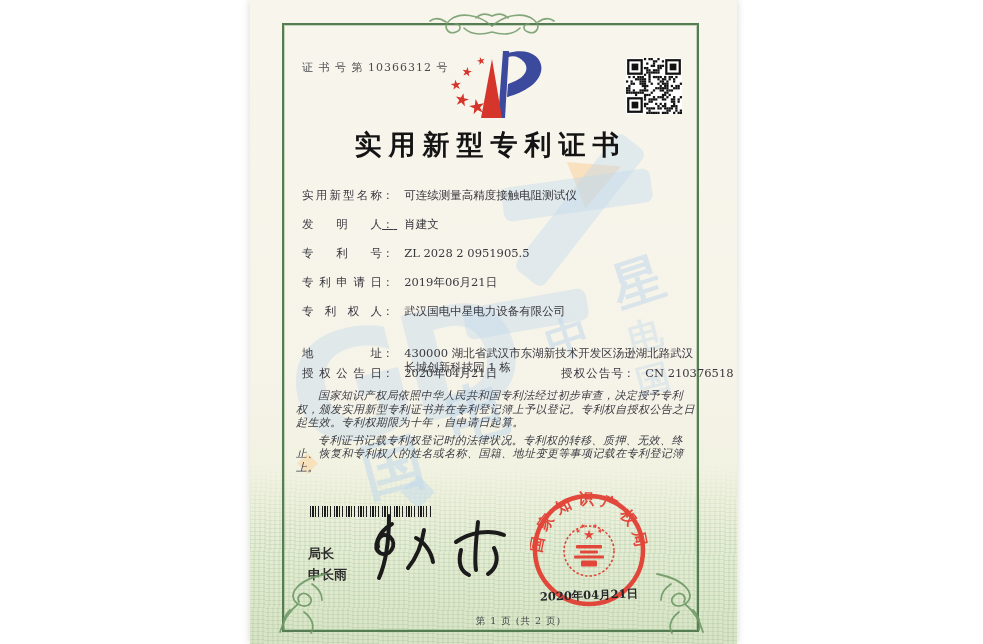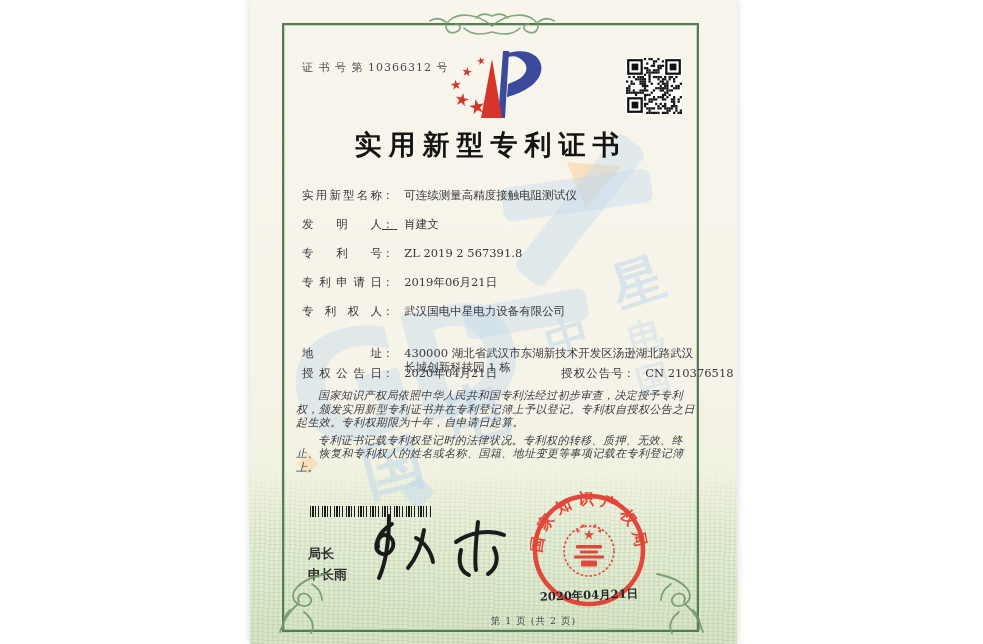--- a/index.html
+++ b/index.html
@@ -64,21 +64,21 @@
 
   .officer { position:absolute; left:58px; top:543px; font-size:13px; font-weight:bold;
              color:#2c2c2c; line-height:21px; }
 
   .signature { position:absolute; left:108px; top:508px; }
 
   .seal { position:absolute; left:280px; top:491px; width:118px; height:118px; }
   .seal-date { position:absolute; left:283px; top:588px; width:112px; text-align:center;
                font-size:11.5px; color:#26262a; transform:rotate(-2deg); font-weight:bold; z-index:4; }
 
-  .page-footer { position:absolute; left:35px; top:615px; width:497px; text-align:center;
+  .page-footer { position:absolute; left:20px; top:615px; width:497px; text-align:center;
                  font-size:9.5px; letter-spacing:1px; color:#44494a; }
 
   .qr { position:absolute; left:376px; top:58px; }
   .logo { position:absolute; left:196px; top:46px; }
   .flourish-top { position:absolute; left:166px; top:8px; }
   .corner-l { position:absolute; left:26px; top:570px; }
   .corner-r { position:absolute; left:405px; top:570px; transform:scaleX(-1); }
 </style>
 </head>
 <body>
@@ -360,21 +360,21 @@
       <div class="frow" style="top:188px;">
         <span class="flabel">实用新型名称</span><span class="fcolon">：</span>
         <span class="fvalue">可连续测量高精度接触电阻测试仪</span>
       </div>
       <div class="frow" style="top:217px;text-decoration:underline;">
         <span class="flabel">发 明 人</span><span class="fcolon">：</span>
         <span class="fvalue">肖建文</span>
       </div>
       <div class="frow" style="top:246px;">
         <span class="flabel">专 利 号</span><span class="fcolon">：</span>
-        <span class="fvalue">ZL 2019 2 567391.8</span>
+        <span class="fvalue">ZL 2028 2 0951905.5</span>
       </div>
       <div class="frow" style="top:275px;">
         <span class="flabel">专利申请日</span><span class="fcolon">：</span>
         <span class="fvalue">2019年06月21日</span>
       </div>
       <div class="frow" style="top:304px;">
         <span class="flabel">专 利 权 人</span><span class="fcolon">：</span>
         <span class="fvalue">武汉国电中星电力设备有限公司</span>
       </div>
       <div class="frow" style="top:334px;margin-top:12px;">

